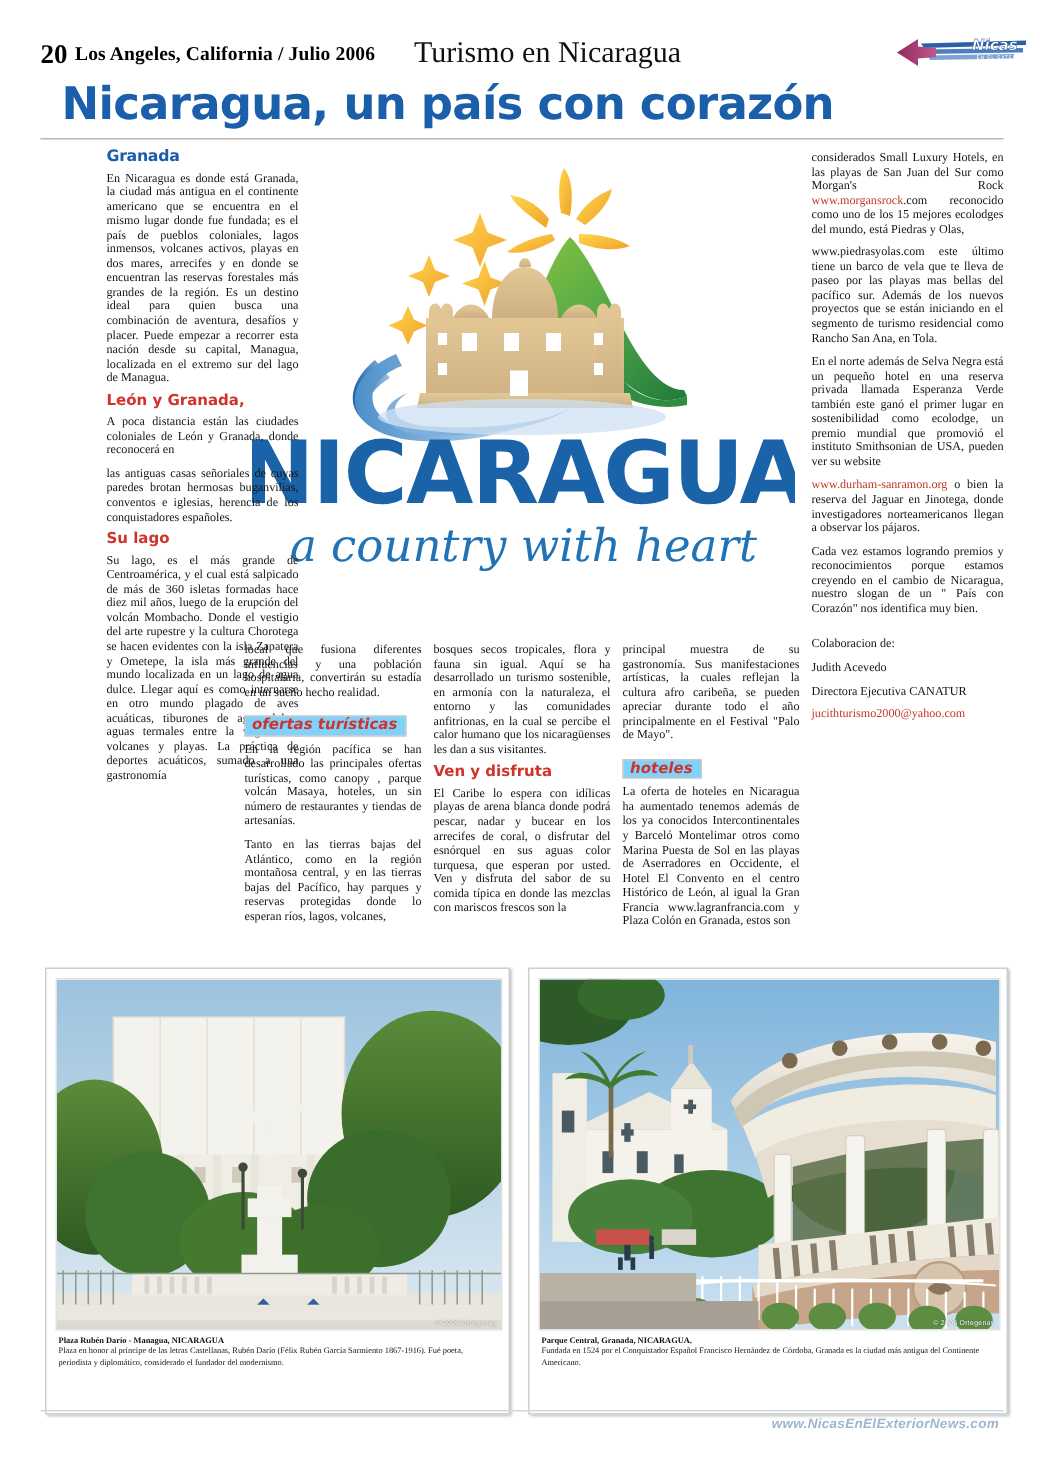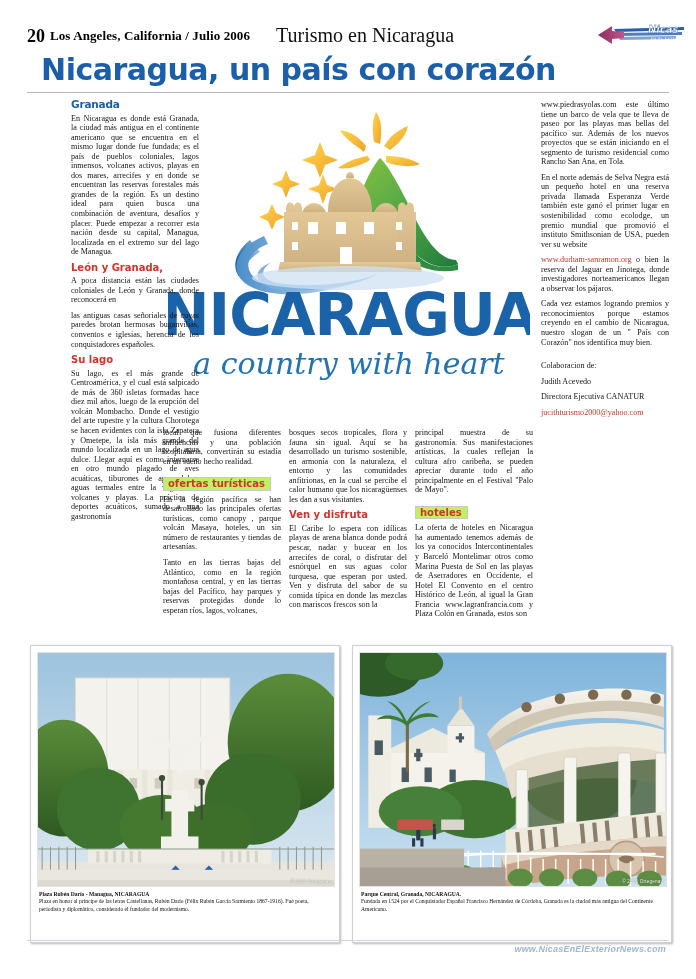--- a/index.html
+++ b/index.html
@@ -83,21 +83,22 @@
     font-weight:bold;
     font-size:10px;
     color:#d0332c;
     margin:5px 0 4px 0;
     text-align:left;
   }
   .subhead.boxed{
     display:inline-block;
     border:1px solid #c9c9c9;
     padding:1px 5px 1px 4px;
-    background:#bef264;
+    background:#7dd3fc;
+    font-style:italic;
   }
   .link{color:#c0392b;}
 
   #col1{left:27px;top:100px;width:128px;margin-left:44px;}
   #col2{left:163px;top:428px;width:118px;}
   #col3{left:289px;top:428px;width:118px;}
   #col4{left:415px;top:428px;width:118px;}
   #col5{left:541px;top:100px;width:128px;}
 
   
@@ -295,20 +296,21 @@
 
   <div class="col" id="col4">
     <p>principal muestra de su gastronomía. Sus manifestaciones artísticas, la cuales reflejan la cultura afro caribeña, se pueden apreciar durante todo el año principalmente en el Festival "Palo de Mayo".</p>
     <div>
       <span class="subhead boxed">hoteles</span>
     </div>
     <p>La oferta de hoteles en Nicaragua ha aumentado tenemos además de los ya conocidos Intercontinentales y Barceló Montelimar otros como Marina Puesta de Sol en las playas de Aserradores en Occidente, el Hotel El Convento en el centro Histórico de León, al igual la Gran Francia www.lagranfrancia.com y Plaza Colón en Granada, estos son</p>
   </div>
 
   <div class="col" id="col5">
+    <p><span>considerados Small Luxury Hotels, en  las playas de San Juan del Sur como  Morgan's Rock </span><span class="link">www.morgansrock</span><span>.com reconocido como uno de los 15 mejores ecolodges del mundo, está Piedras y Olas,</span></p>
     <p>www.piedrasyolas.com  este último tiene un barco de vela que te lleva de paseo por las playas mas bellas del pacífico sur. Además de los nuevos proyectos que se están iniciando en el segmento de turismo residencial como Rancho San Ana, en Tola.</p>
     <p>En el norte además de Selva Negra está un pequeño hotel en una reserva privada llamada Esperanza Verde también este ganó el primer lugar en sostenibilidad como ecolodge, un premio mundial que promovió el instituto Smithsonian de USA, pueden ver su website</p>
     <p><span class="link">www.durham-sanramon.org</span><span> o bien la reserva del Jaguar en Jinotega, donde investigadores norteamericanos llegan a observar los pájaros.</span></p>
     <p>Cada vez estamos logrando premios y reconocimientos porque estamos creyendo en el cambio de Nicaragua, nuestro slogan de un " País con Corazón" nos identifica muy bien.</p>
     <p style="margin-top:14px;">Colaboracion de:</p>
     <p>Judith Acevedo</p>
     <p>Directora Ejecutiva CANATUR</p>
     <p class="link">jucithturismo2000@yahoo.com</p>
   </div>
 

